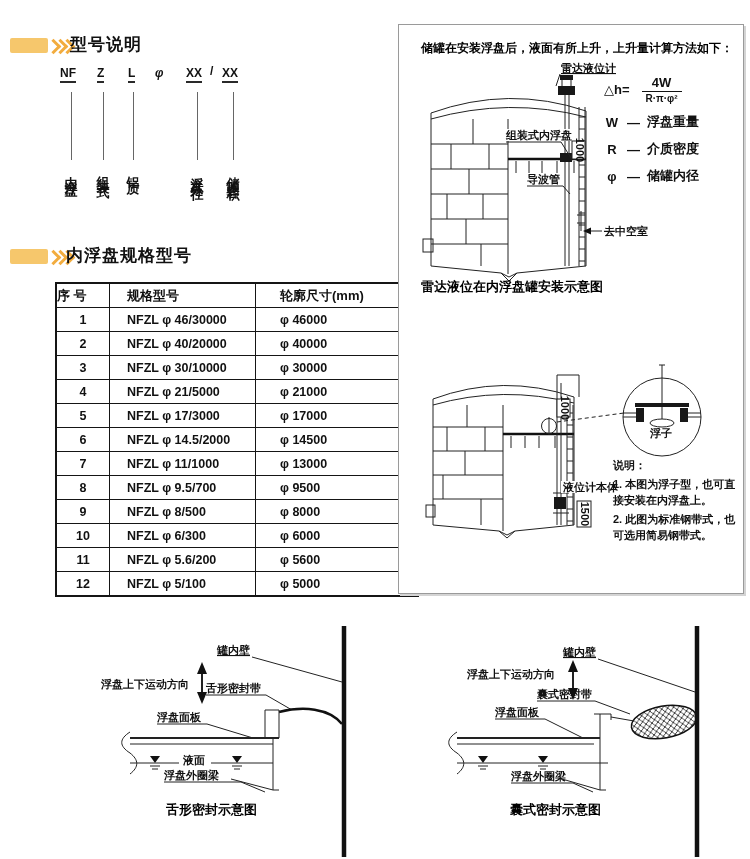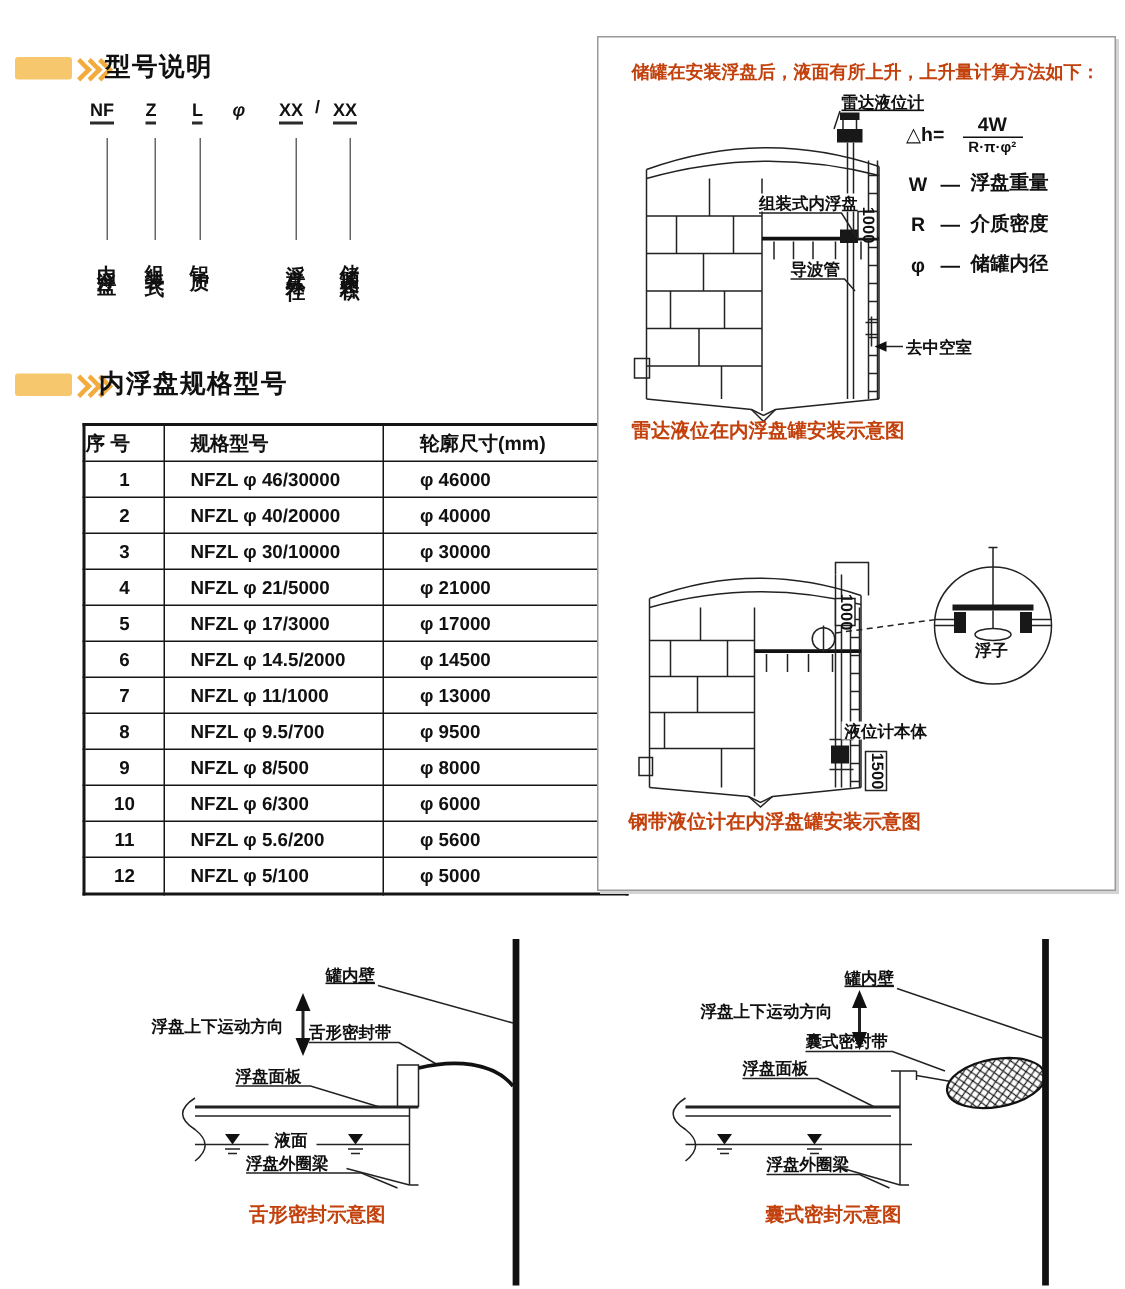--- a/index.html
+++ b/index.html
@@ -24,21 +24,21 @@
              font-size:12.5px;font-weight:bold;}
   table.spec th,table.spec td{border:1px solid #151515;height:23px;padding:0;}
   table.spec th{font-size:13px;text-align:left;}
   .c-num{width:52px;text-align:center;}
   .c-model{width:128px;padding-left:17px !important;text-align:left;}
   .c-dim{width:137px;padding-left:24px !important;text-align:left;}
   th.c-num{text-align:center;margin-left:20px;}
   
   #panel{position:absolute;left:398px;top:24px;width:344px;height:568px;
          border:1px solid #9a9a9a;box-shadow:2px 2px 0 #d4d4d4;background:#fff;}
-  .red{color:#c2410c;}
+  .red{color:#000000;}
   .intro{position:absolute;left:22px;top:15px;font-size:12px;font-weight:bold;white-space:nowrap;}
   .caption{position:absolute;font-size:13px;font-weight:bold;white-space:nowrap;}
   
   #formula{position:absolute;left:205px;top:50px;width:132px;font-size:13px;font-weight:bold;}
   .f-row{display:flex;align-items:center;margin:0 0 9px 0;}
   .frac{display:inline-block;text-align:center;margin-left:12px;}
   .frac .den{border-top:1.5px solid #111;padding:1px 4px 0 4px;}
   .frac .num{padding:0 4px 1px 4px;}
   .sym{display:inline-block;width:16px;text-align:center;}
   .dash{margin:0 7px;}
@@ -311,22 +311,26 @@
         <path class="ln" d="M146,138 H162 M146,158 H162"></path>
       </g>
       <rect class="wbg" x="154" y="126" width="58" height="12"></rect>
       <text x="156" y="136" font-size="10.5">液位计本体</text>
       <g>
         <rect x="170" y="146" width="14" height="26" fill="#fff" stroke="#222"></rect>
         <text x="177" y="162" font-size="8" text-anchor="middle" transform="rotate(90,177,159)">1500</text>
       </g>
     </svg>
 
-
-    <div class="caption red" style="left:20px;top:514px;">钢带液位计在内浮盘罐安装示意图</div>
+    <div id="notes">
+      <p>说明：</p>
+      <p>1. 本图为浮子型，也可直接安装在内浮盘上。</p>
+      <p>2. 此图为标准钢带式，也可选用简易钢带式。</p>
+    </div>
+
   </div>
 
   <svg style="left:45px;top:622px;" width="350" height="237" viewBox="0 0 350 237">
     <path class="wall" d="M299,4 V235"></path>
     <text class="u" x="172" y="32" font-size="12">罐内壁</text>
     <path class="ln" d="M207,35 L297,60"></path>
     <g>
       <path class="ln2" d="M157,50 V72"></path>
       <polygon points="152,52 162,52 157,40" fill="#111"></polygon>
       <polygon points="152,70 162,70 157,82" fill="#111"></polygon>

